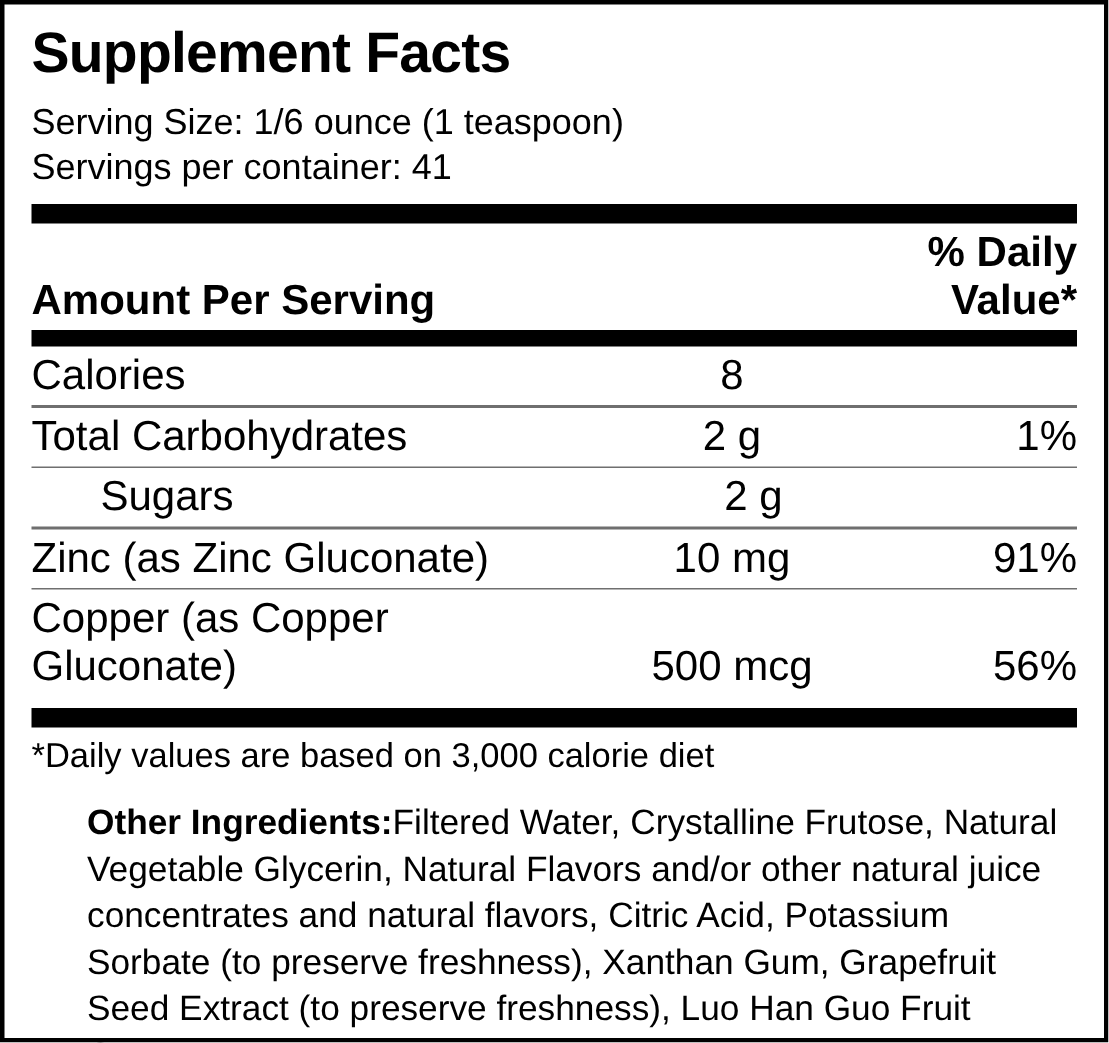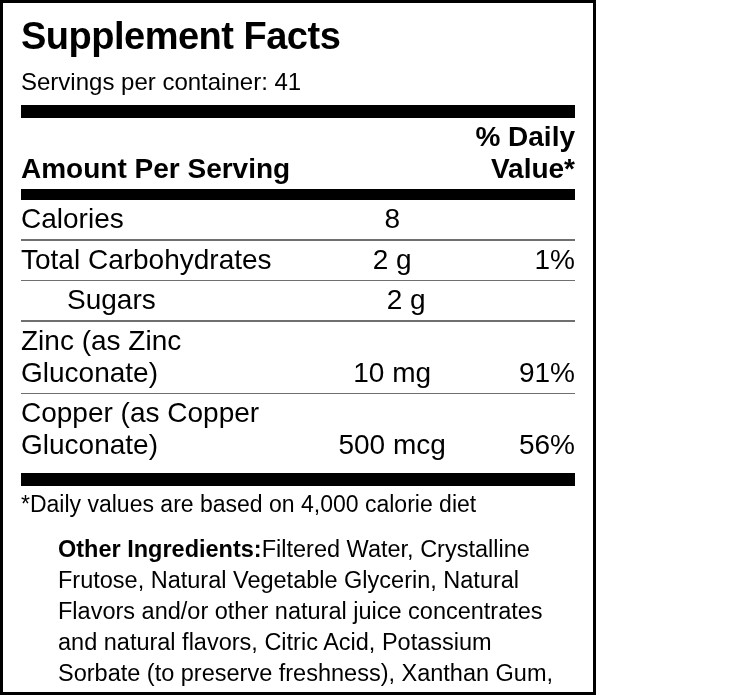--- a/index.html
+++ b/index.html
@@ -10,21 +10,21 @@
   body {
     width: 739px;
     height: 695px;
     font-family: "Liberation Sans", sans-serif;
     color: #000000;
     overflow: hidden;
   }
 
   .panel {
     position: relative;
-    width: 596px;
+    width: 739px;
     height: 695px;
     box-sizing: border-box;
     border: 3px solid #000000;
     padding: 10px 18px 0 18px;
   }
 
   
   .title {
     font-size: 38px;
     font-weight: bold;
@@ -101,20 +101,21 @@
     font-weight: bold;
   }
 </style>
 </head>
 <body>
 
 <div class="panel">
 
   <div class="title">Supplement Facts</div>
 
+  <div class="serving-line">Serving Size: 1/6 ounce (1 teaspoon)</div>
   <div class="serving-line">Servings per container: 41</div>
 
   <div class="rule-thick"></div>
 
   <table class="facts">
     <tbody>
         <tr class="hdr">
       <td class="col-name">Amount Per Serving</td>
       <td class="col-amt"></td>
       <td class="col-dv">% Daily Value*</td>
@@ -174,18 +175,18 @@
       <td class="col-name">Copper (as Copper Gluconate)</td>
       <td class="col-amt">500 mcg</td>
       <td class="col-dv">56%</td>
     </tr>
   </tbody>
     </table>
 
   <div class="rule-thick"></div>
 
   <div class="footnotes">
-    <div class="footnote">*Daily values are based on 4,000 calorie diet</div>
+    <div class="footnote">*Daily values are based on 3,000 calorie diet</div>
   </div>
 
   <div class="other"><b>Other Ingredients:</b><span>Filtered  Water, Crystalline Frutose, Natural Vegetable Glycerin, Natural Flavors and/or other natural juice concentrates and natural flavors, Citric Acid, Potassium Sorbate (to preserve freshness), Xanthan Gum, Grapefruit Seed Extract (to preserve freshness), Luo Han Guo Fruit Concentrate.</span></div>
 
 </div>
 
 </body></html>

